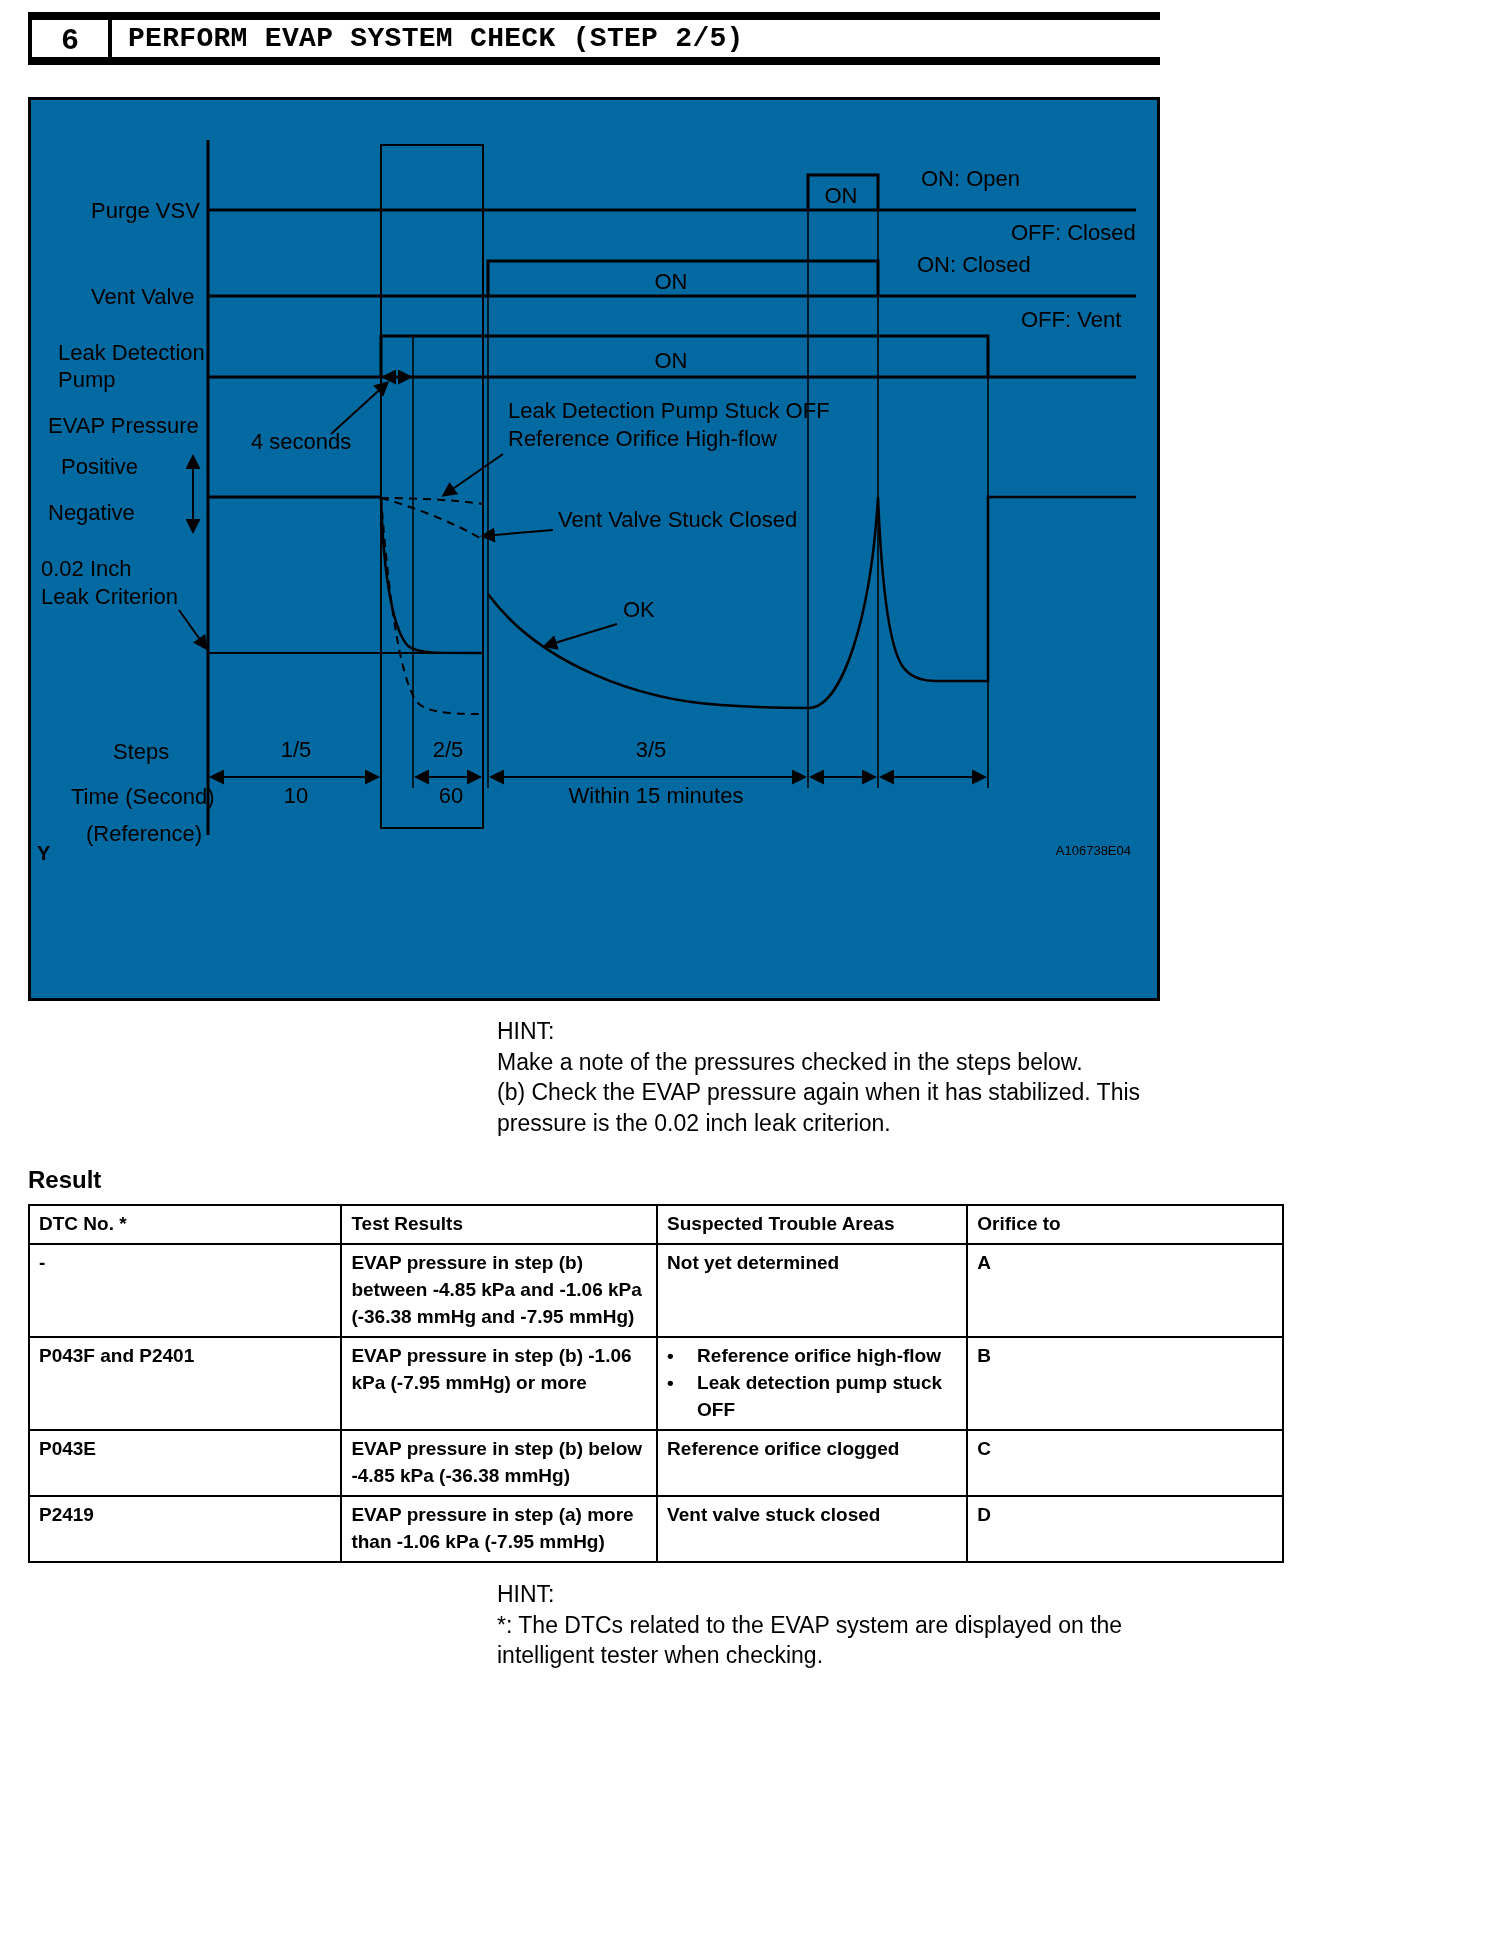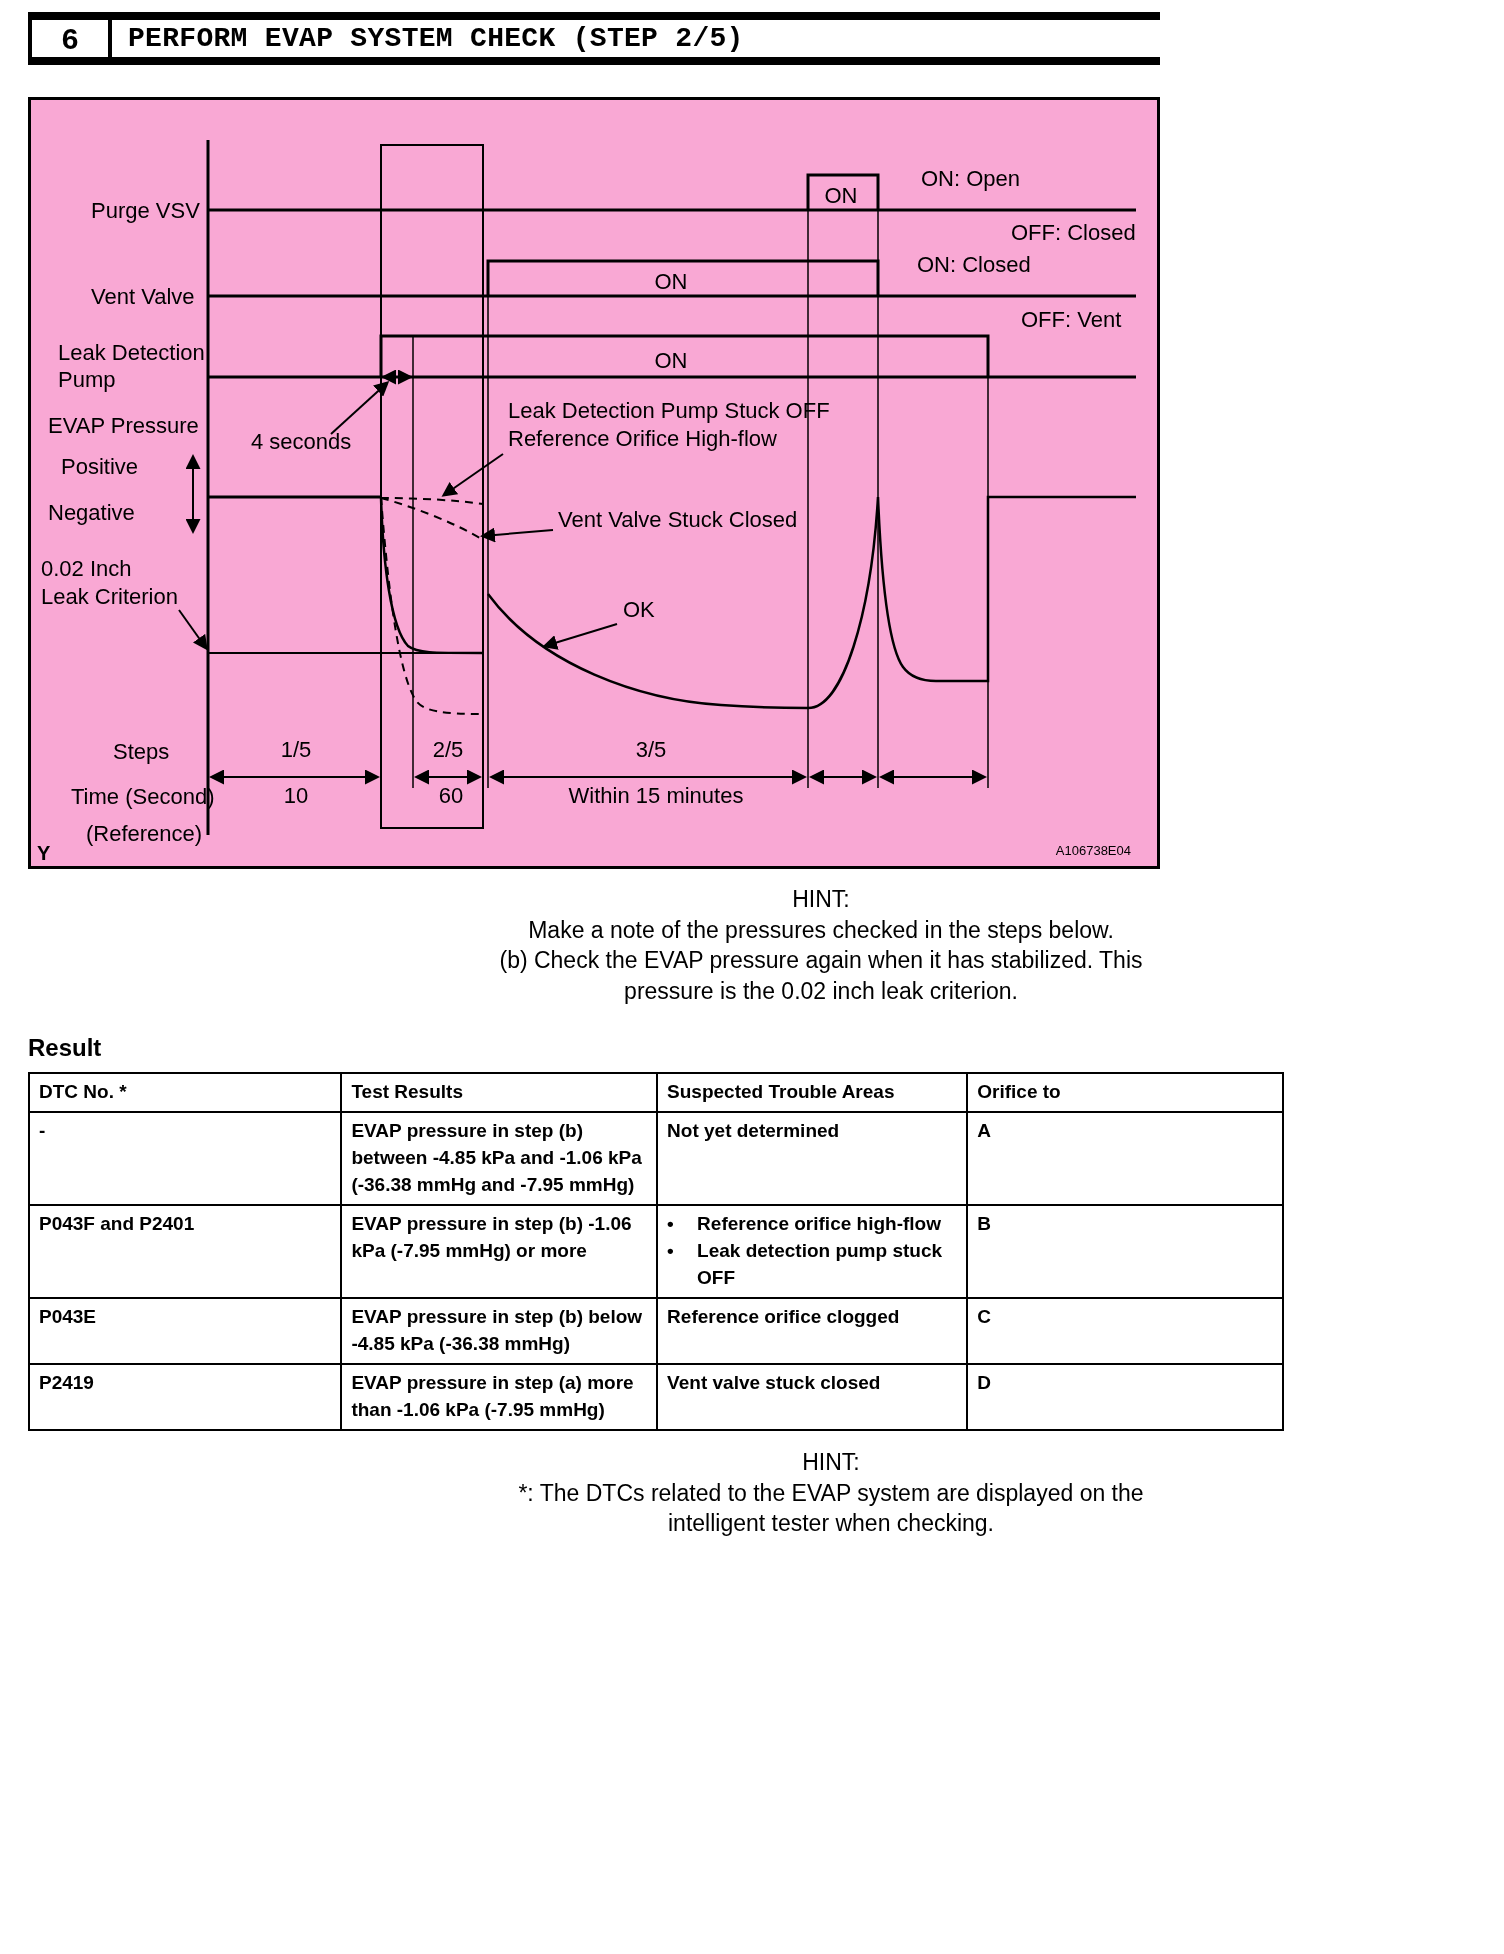--- a/index.html
+++ b/index.html
@@ -16,35 +16,35 @@
     width:84px; border-left:4px solid #000; border-right:4px solid #000;
     display:flex; align-items:center; justify-content:center;
     font-size:30px; font-weight:bold;
   }
   .header-title {
     flex:1; display:flex; align-items:center; padding-left:16px;
     font-size:28px; font-weight:bold; letter-spacing:.3px;font-family:Liberation Mono, monospace;
   }
 
   
-  .diagram-box { margin-top:32px; border:3px solid #000; width:1132px; height:772px; background:#f9a8d4; }
+  .diagram-box { margin-top:32px; border:3px solid #000; width:1132px; height:904px; background:#0369a1; }
   svg text { font-family:"Liberation Sans", sans-serif; font-size:22px; fill:#000; }
   svg text.mid { text-anchor:middle; }
   svg text.endA { text-anchor:end; }
   svg text.small { font-size:13px; }
   svg text.corner { font-size:20px; font-weight:bold; }
   .w3 { stroke:#000; stroke-width:3; fill:none; }
   .w2 { stroke:#000; stroke-width:2; fill:none; }
   .thin { stroke:#000; stroke-width:1.5; fill:none; }
   .curve { stroke:#000; stroke-width:2.5; fill:none; }
   .dash { stroke:#000; stroke-width:2; fill:none; stroke-dasharray:8 6; }
   .band { stroke:#000; stroke-width:2; fill:none; }
 
   
-  .hint { margin-left:469px; margin-top:15px; width:648px; font-size:23px; line-height:1.33;text-align:center; }
+  .hint { margin-left:469px; margin-top:15px; width:648px; font-size:23px; line-height:1.33; }
   .hint .fnote { padding-left:63px; text-indent:-30px; }
   .hint2 { margin-top:16px; width:668px; }
 
   
   .result-heading { margin-top:28px; font-size:24px; font-weight:bold; }
   table.result-table { border-collapse:collapse; margin-top:10px; width:1256px; }
   table.result-table th, table.result-table td {
     border:2px solid #000; padding:5px 9px; text-align:left; vertical-align:top;
     font-size:19px; font-weight:bold; line-height:1.42;
   }

